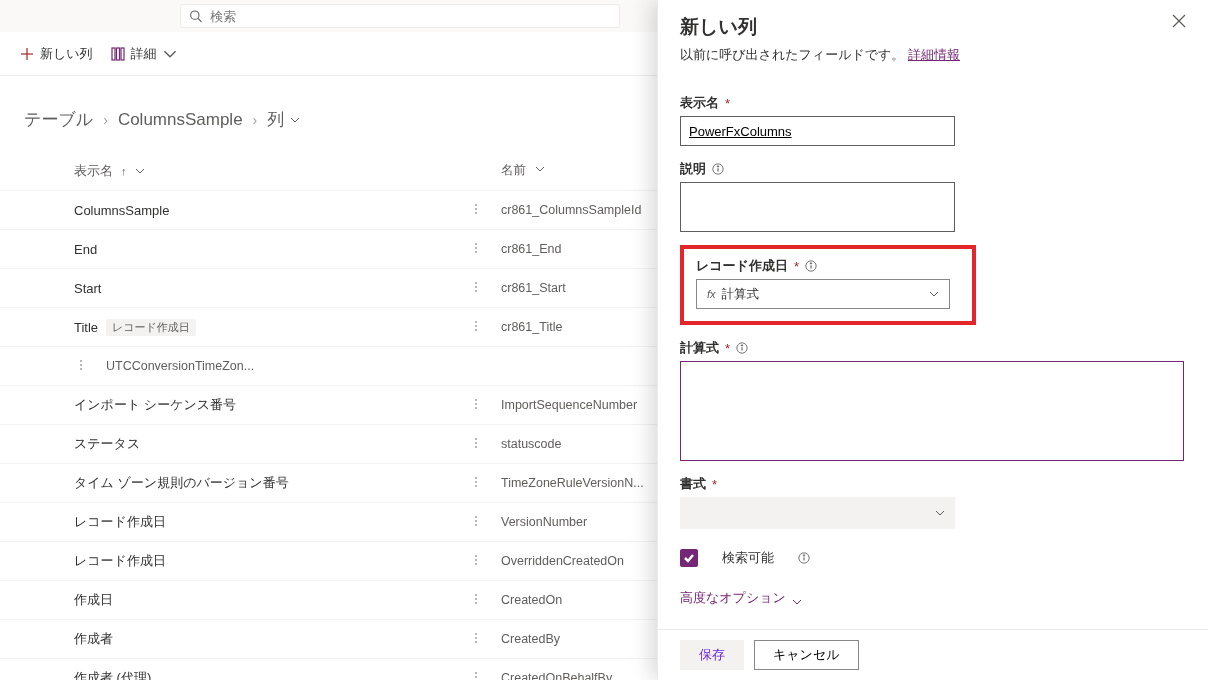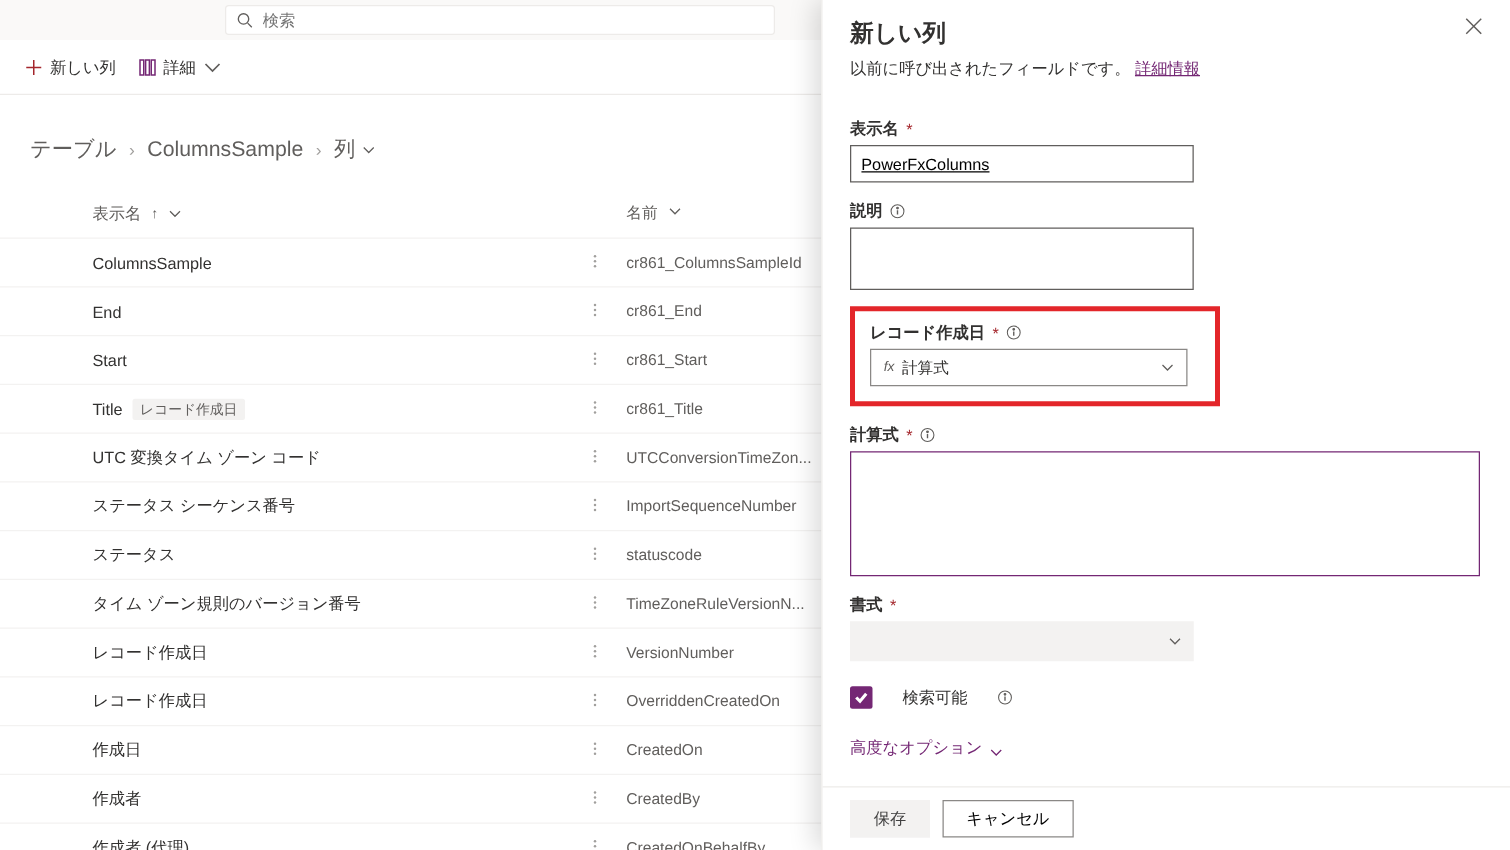--- a/index.html
+++ b/index.html
@@ -161,21 +161,21 @@
     border-top: 1px solid #edebe9;
     padding: 10px 22px;
     display: flex; gap: 10px;
   }
   .btn {
     height: 30px; padding: 0 18px;
     font-size: 13px; cursor: pointer;
     border: 1px solid #8a8886; background: #fff;
   }
   .btn.primary {
-    color: #404040; background: #f3f2f1; border: 1px solid #f3f2f1;
+    color: #6d28d9; background: #f3f2f1; border: 1px solid #f3f2f1;
     cursor: default;
   }
 </style>
 </head>
 <body>
 
 <div class="topbar">
   <div class="search-box">
     <svg viewBox="0 0 16 16">
         <circle cx="7" cy="7" r="5" stroke-width="1.3"></circle>
@@ -278,33 +278,30 @@
           <span class="pill">レコード作成日</span>
         </div>
         <div class="ellipsis-btn"><svg viewBox="0 0 14 14" fill="#a19f9d">
             <circle cx="7" cy="3" r="1"></circle>
             <circle cx="7" cy="7" r="1"></circle>
             <circle cx="7" cy="11" r="1"></circle>
           </svg></div>
         <div class="col-name">cr861_Title</div>
       </div>
       <div class="grid-row">
-        <div class="col-disp">
-          <span>UTC 変換タイム ゾーン コード</span>
-        </div>
         <div class="ellipsis-btn"><svg viewBox="0 0 14 14" fill="#a19f9d">
             <circle cx="7" cy="3" r="1"></circle>
             <circle cx="7" cy="7" r="1"></circle>
             <circle cx="7" cy="11" r="1"></circle>
           </svg></div>
         <div class="col-name">UTCConversionTimeZon...</div>
       </div>
       <div class="grid-row">
         <div class="col-disp">
-          <span>ステータス シーケンス番号</span>
+          <span>インポート シーケンス番号</span>
         </div>
         <div class="ellipsis-btn"><svg viewBox="0 0 14 14" fill="#a19f9d">
             <circle cx="7" cy="3" r="1"></circle>
             <circle cx="7" cy="7" r="1"></circle>
             <circle cx="7" cy="11" r="1"></circle>
           </svg></div>
         <div class="col-name">ImportSequenceNumber</div>
       </div>
       <div class="grid-row">
         <div class="col-disp">

